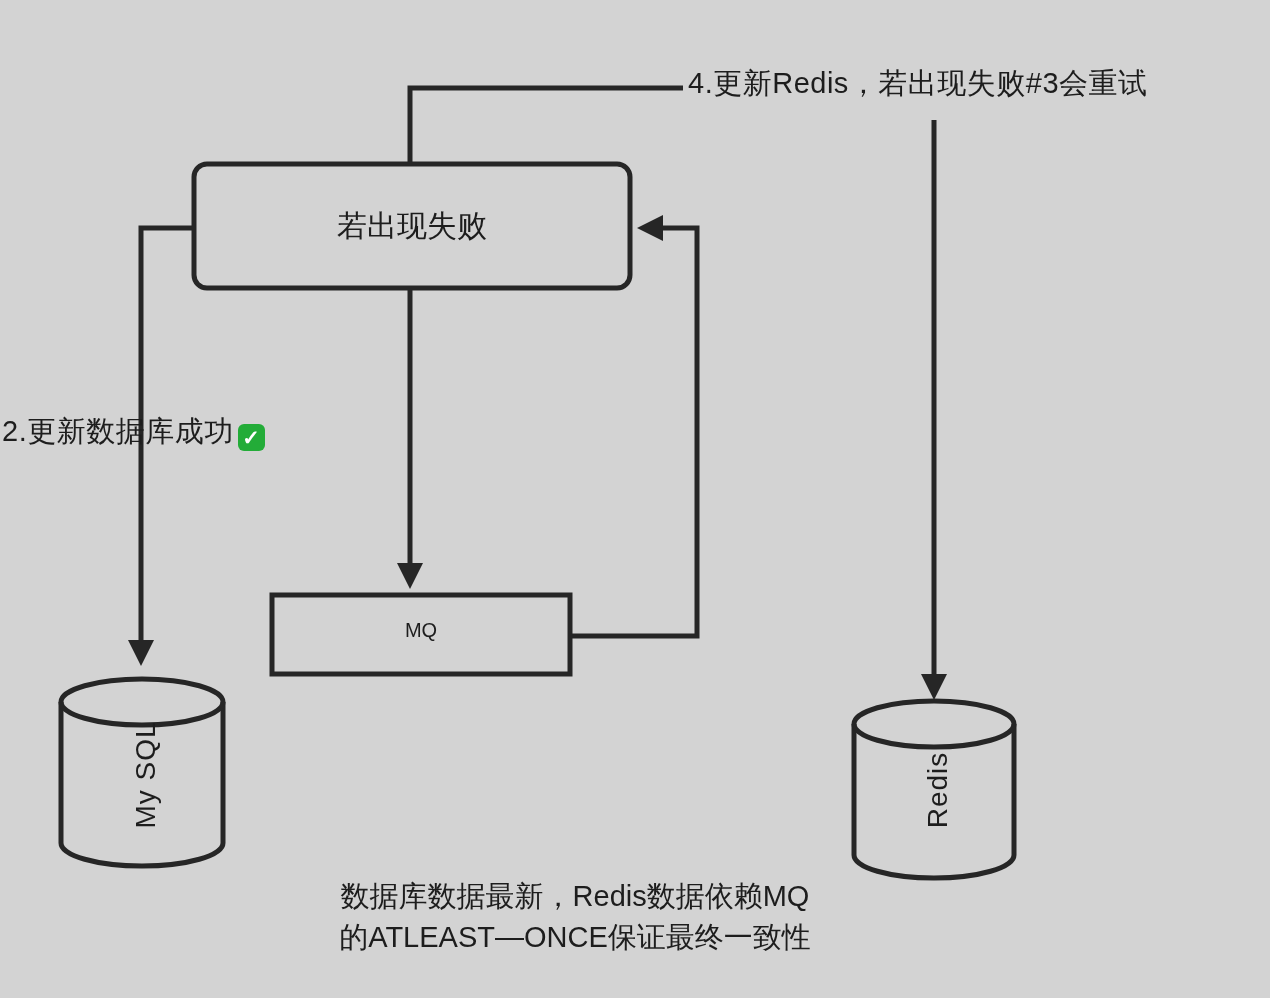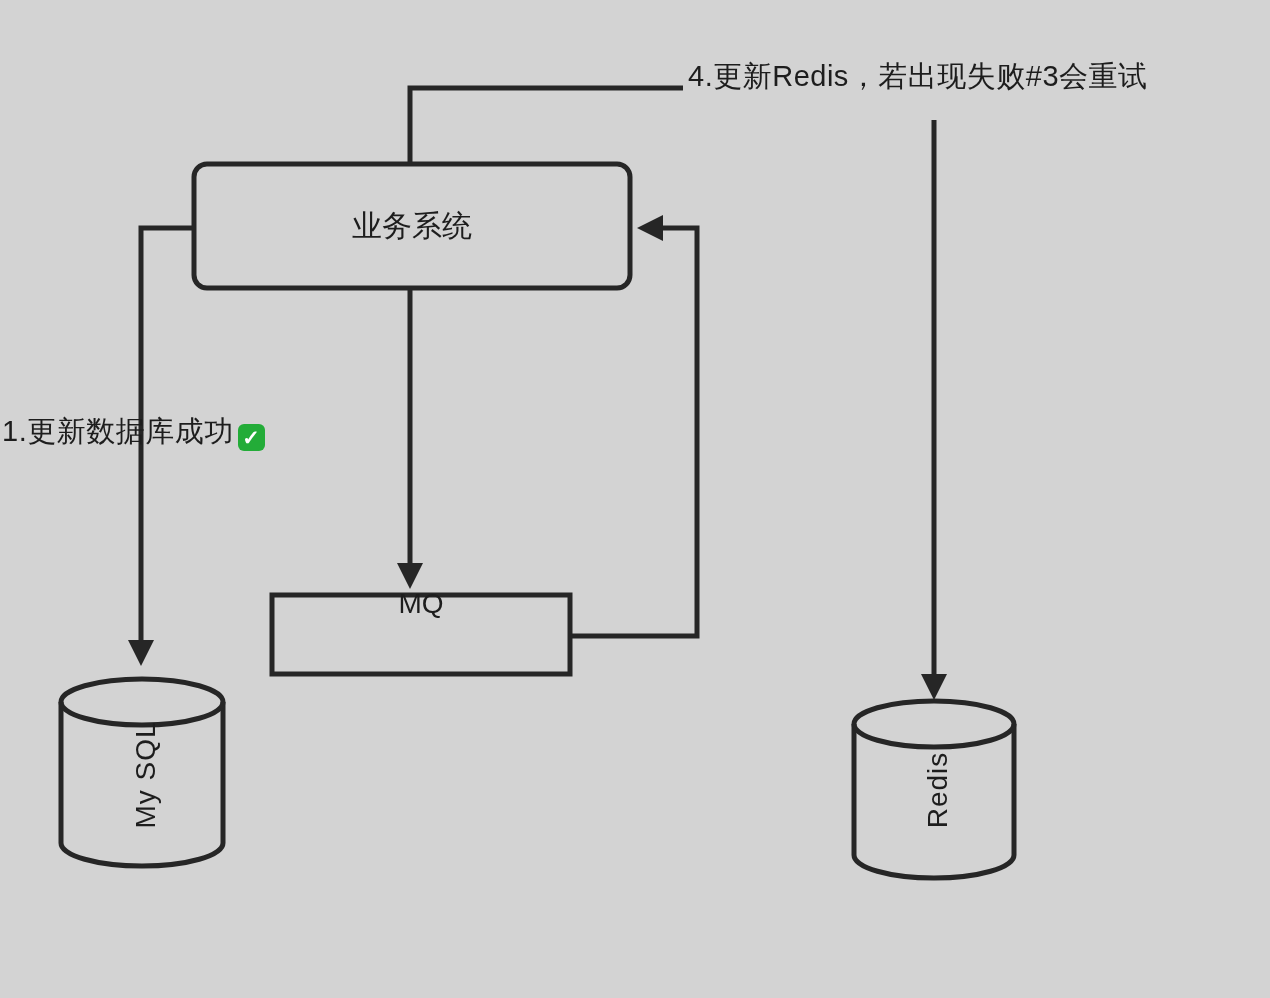--- a/index.html
+++ b/index.html
@@ -108,30 +108,34 @@
       <path class="stroke" d="M61,702 L61,843 A81,23 0 0 0 223,843 L223,702"></path>
       <ellipse class="stroke" cx="142" cy="702" rx="81" ry="23"></ellipse>
     </g>
 
     <g>
       <path class="stroke" d="M854,724 L854,855 A80,23 0 0 0 1014,855 L1014,724"></path>
       <ellipse class="stroke" cx="934" cy="724" rx="80" ry="23"></ellipse>
     </g>
   </svg>
 
-  <div class="node-label" style="left:194px; top:164px; width:436px; height:124px;">业务系统</div>
+  <div class="node-label" style="left:194px; top:164px; width:436px; height:124px;">若出现失败</div>
 
-  <div class="node-label" style="left:272px; top:564px; width:298px; height:79px; font-size:28px;">MQ</div>
+  <div class="node-label" style="left:272px; top:591px; width:298px; height:79px; font-size:20px;">MQ</div>
 
   <div class="rot-label" style="left:146px; top:775px;">My SQL</div>
 
   <div class="rot-label" style="left:938px; top:790px;">Redis</div>
 
   <div class="label" style="left:2px; top:412px;">
-    <span>1.更新数据库成功</span><span class="check">✓</span>
+    <span>2.更新数据库成功</span><span class="check">✓</span>
   </div>
 
 
 
-  <div class="label" style="left:688px; top:77px; transform:translateY(-50%);">4.更新Redis，若出现失败#3会重试</div>
+  <div class="label" style="left:688px; top:84px; transform:translateY(-50%);">4.更新Redis，若出现失败#3会重试</div>
 
+  <div class="caption">
+    <div>数据库数据最新，Redis数据依赖MQ</div>
+    <div>的ATLEAST—ONCE保证最终一致性</div>
+  </div>
 
 </div>
 
 </body></html>

